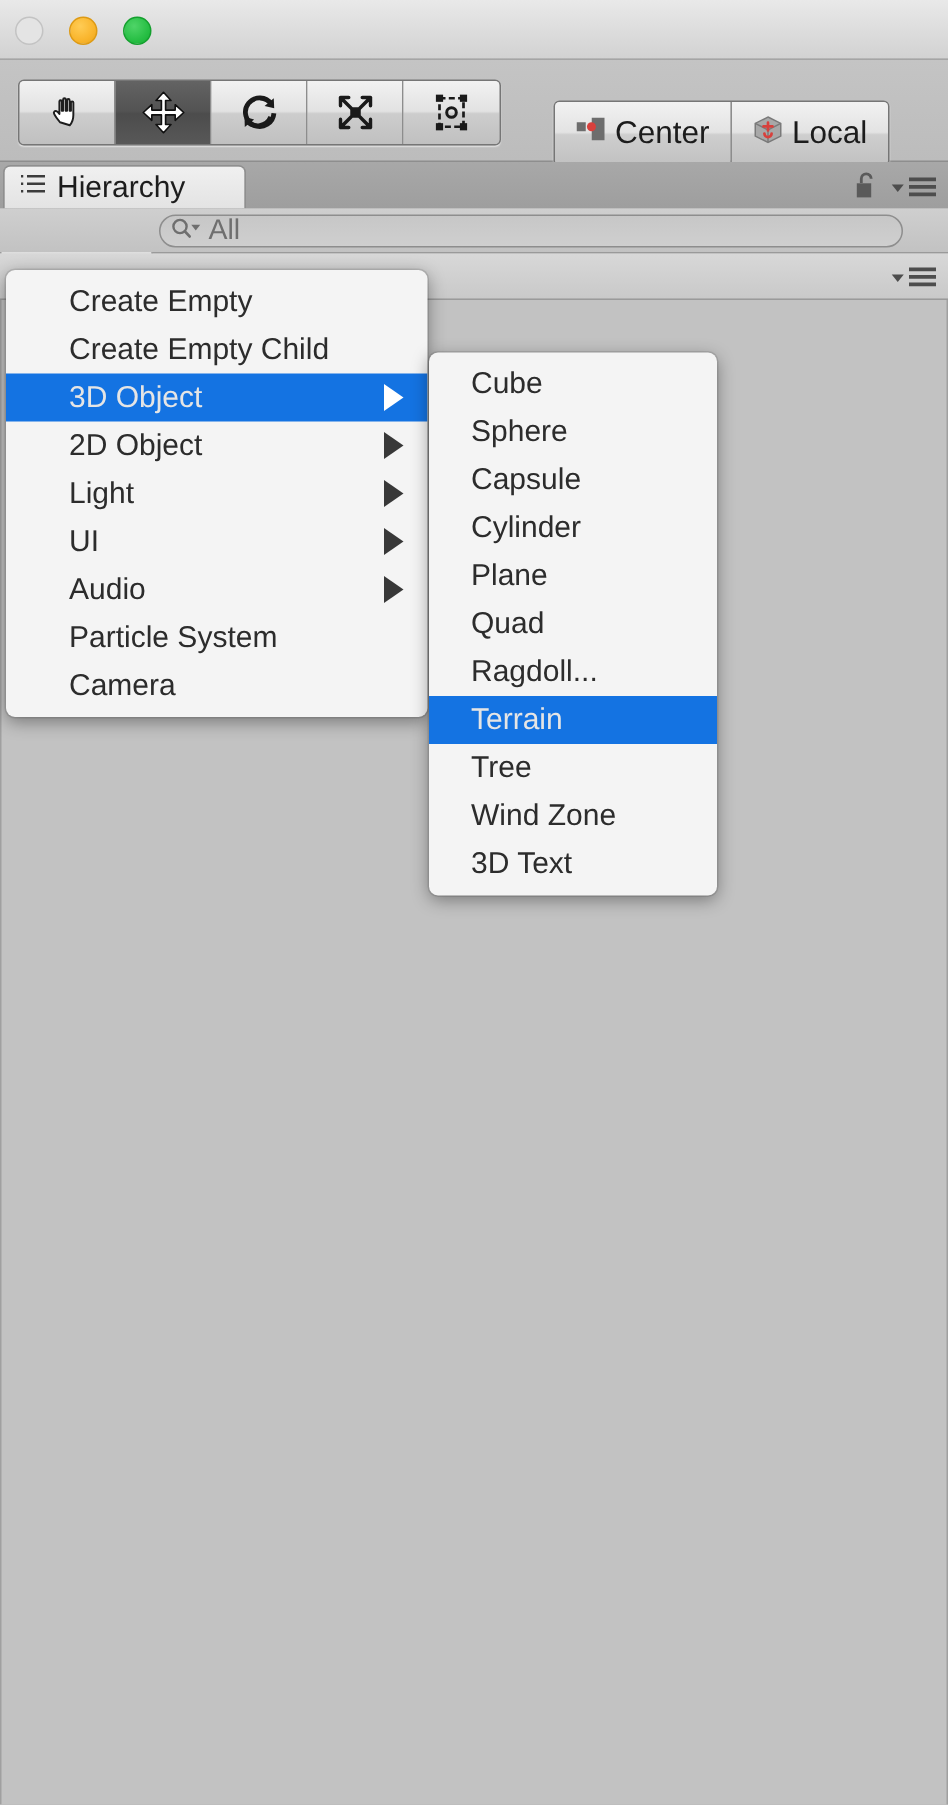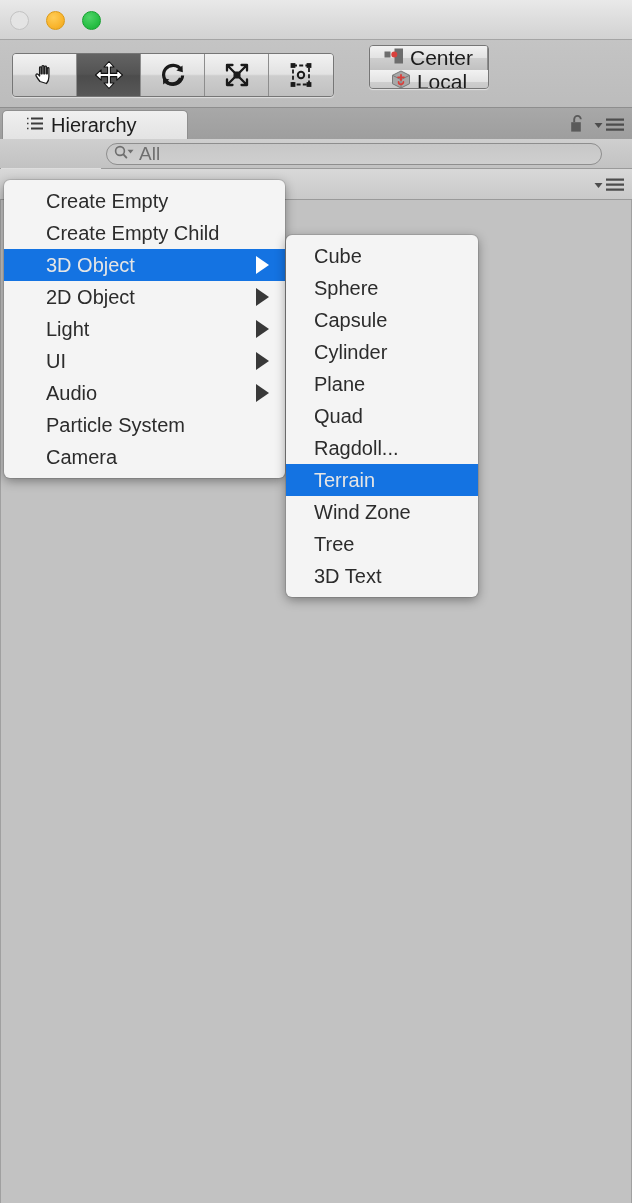--- a/index.html
+++ b/index.html
@@ -49,21 +49,21 @@
 
   .tool-group {
     position: absolute;
     display: flex;
     border: 1px solid #767676;
     border-radius: 4px;
     overflow: hidden;
     box-shadow: 0 1px 1px rgba(255,255,255,.55);
   }
   #transform-tools { left: 12px; top: 13px; height: 42px; }
-  #pivot-tools     { left: 369px; top: 5px; height: 42px; flex-direction: column; }
+  #pivot-tools     { left: 369px; top: 27px; height: 42px; }
 
   .tool-btn {
     width: 64px;
     height: 42px;
     background: linear-gradient(to bottom, #f2f2f2 0%, #e2e2e2 48%, #cdcdcd 52%, #c0c0c0 100%);
     border-right: 1px solid #8d8d8d;
     display: flex;
     align-items: center;
     justify-content: center;
     box-sizing: border-box;
@@ -101,30 +101,30 @@
   }
   #panel-tabbar {
     position: absolute;
     left: 0; top: 0;
     width: 632px; height: 31px;
     background: linear-gradient(to bottom, #a8a8a8 0%, #9e9e9e 100%);
   }
   #tab-hierarchy {
     position: absolute;
     left: 2px; top: 2px;
-    width: 186px; height: 29px;
+    width: 162px; height: 29px;
     background: linear-gradient(to bottom, #f0f0f0 0%, #e3e3e3 100%);
     border-radius: 5px 5px 0 0;
     border: 1px solid #8f8f8f;
     border-bottom: none;
     box-sizing: border-box;
     display: flex;
     align-items: center;
     gap: 7px;
-    padding-left: 23px;
+    padding-left: 10px;
     cursor: default;
   }
   #tab-hierarchy .tab-label {
     font-size: 20px;
     color: #1d1d1d;
   }
   #lock-icon {
     position: absolute;
     right: 46px; top: 6px;
   }
@@ -463,21 +463,21 @@
     <div class="menu-item">
       <span>Quad</span>
     </div>
     <div class="menu-item">
       <span>Ragdoll...</span>
     </div>
     <div class="menu-item selected">
       <span>Terrain</span>
     </div>
     <div class="menu-item">
+      <span>Tree</span>
+    </div>
+    <div class="menu-item">
       <span>Wind Zone</span>
     </div>
     <div class="menu-item">
-      <span>Tree</span>
-    </div>
-    <div class="menu-item">
       <span>3D Text</span>
     </div>
   </div>
 
 </body></html>

